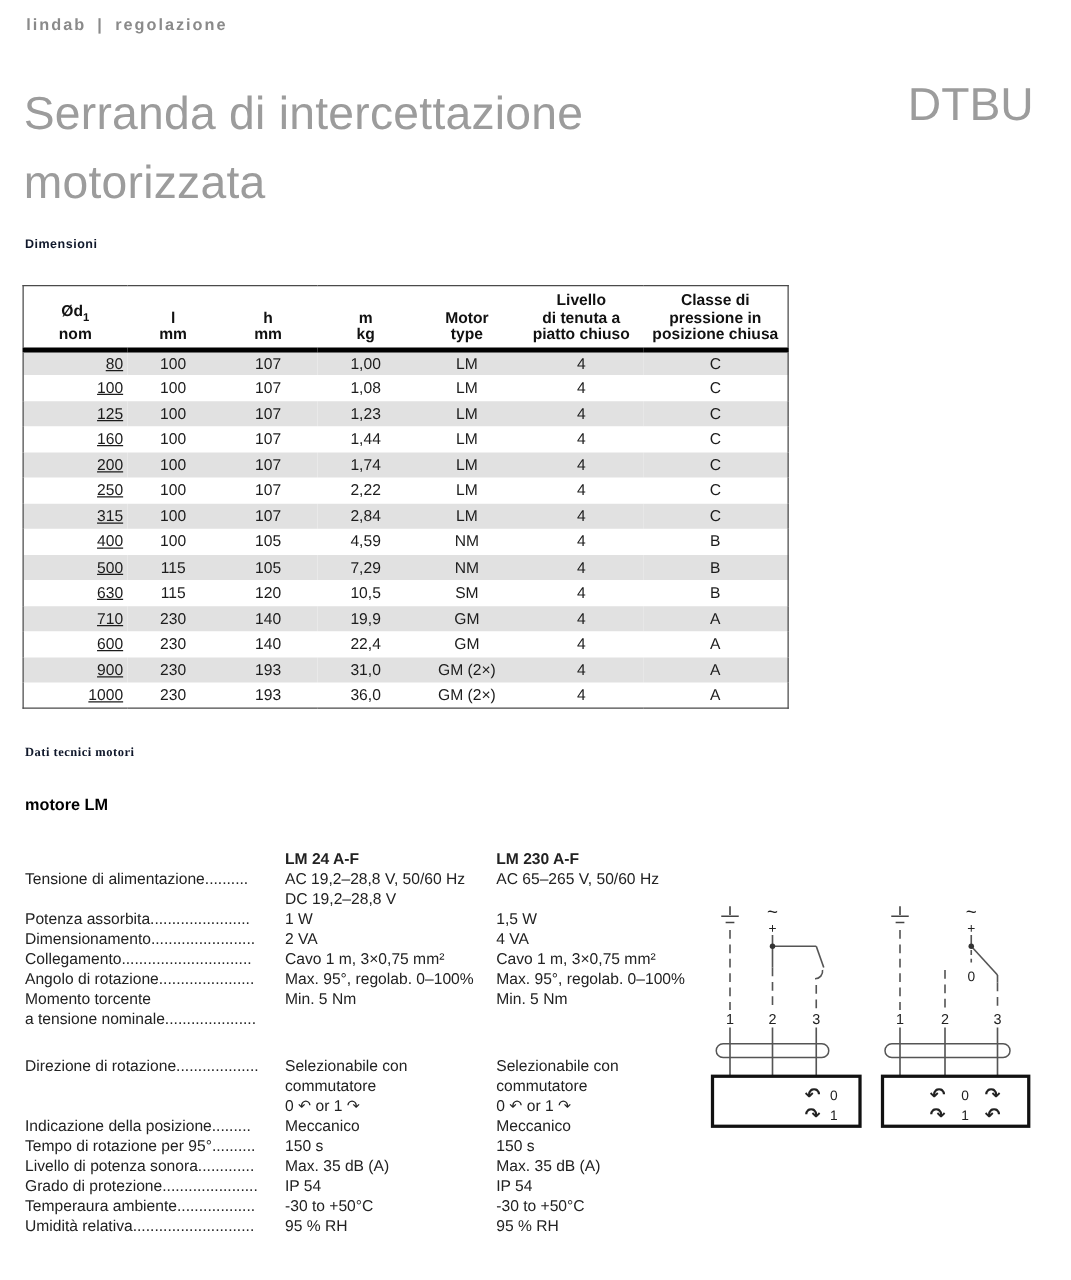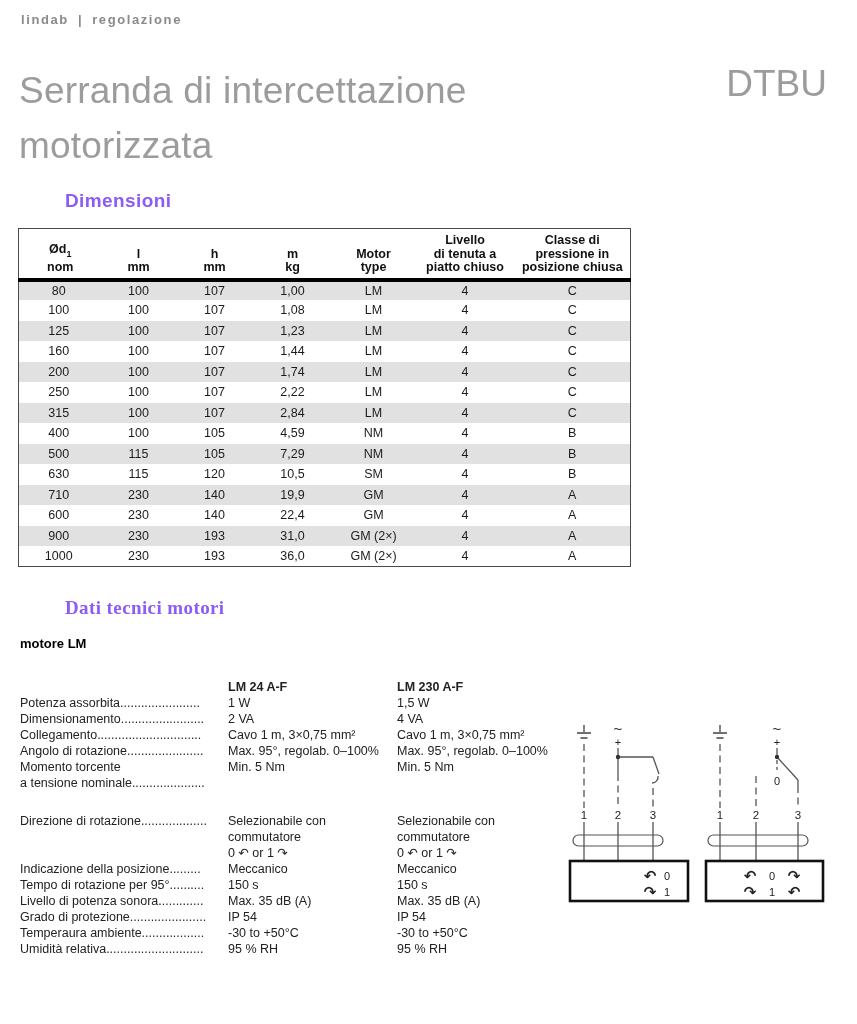--- a/index.html
+++ b/index.html
@@ -12,36 +12,36 @@
   .brandbar { position:absolute; left:21px; top:12px; font-size:13px; font-weight:bold;
               color:#8a8a8a; letter-spacing:1.6px; }
   .brandbar .sep { margin:0 9px; font-weight:bold; }
 
   
   .title { position:absolute; left:19px; top:63px; font-size:37px; line-height:55px;
            color:#9c9c9c; letter-spacing:0.2px; }
   .code  { position:absolute; right:30px; top:63px; font-size:37px; color:#9c9c9c; }
 
   
-  .sechead { position:absolute; font-size:19px; font-weight:bold; color:#8b5cf6; letter-spacing:0.4px;margin-left:45px; }
+  .sechead { position:absolute; font-size:10px; font-weight:bold; color:#0f172a; letter-spacing:0.4px; }
   .sec-dim  { left:20px; top:190px; }
   .sec-tech { left:20px; top:597px;font-family:Liberation Serif, serif; }
   .subhead  { position:absolute; left:20px; top:636px; font-size:13px; font-weight:bold; color:#000; }
 
   
   table.dims { position:absolute; left:18px; top:228px; width:612px; border-collapse:collapse;
                table-layout:fixed; font-size:12.5px; border:1px solid #4a4a4a; }
   table.dims thead tr { border-bottom:4px solid #000; }
   table.dims th { font-weight:bold; vertical-align:bottom; text-align:center;
                   padding:5px 0 3px 0; line-height:13.5px; font-size:12.5px; color:#111; }
   table.dims th sub { font-size:9px; }
   table.dims tbody tr { height:20.5px; }
   table.dims tbody tr:nth-child(odd) { background:#e1e1e1; }
   table.dims td { text-align:center; padding:0; color:#1c1c1c; }
-  table.dims td.c0 { text-align:center; padding-right:3px; }
+  table.dims td.c0 { text-align:right; padding-right:3px;text-decoration:underline; }
 
   
   .tech { position:absolute; left:20px; top:679px; font-size:12.5px; line-height:16px; color:#222; }
   .trow { display:flex; align-items:flex-start; }
   .trow.gap { margin-top:22px; }
   .tlabel { width:208px; white-space:pre-line; }
   .tval   { width:169px; white-space:pre-line; }
   .thead-row .tval { font-weight:bold; }
 
   
@@ -247,20 +247,26 @@
   <div class="sechead sec-tech">Dati tecnici motori</div>
   <div class="subhead">motore LM</div>
 
   <div class="tech">
     <div class="trow thead-row">
       <div class="tlabel"></div>
       <div class="tval">LM 24 A-F</div>
       <div class="tval">LM 230 A-F</div>
     </div>
     <div>
+        <div class="trow">
+          <div class="tlabel">Tensione di alimentazione..........</div>
+          <div class="tval">AC 19,2–28,8 V, 50/60 Hz
+DC 19,2–28,8 V</div>
+          <div class="tval">AC 65–265 V, 50/60 Hz</div>
+        </div>
         <div class="trow">
           <div class="tlabel">Potenza assorbita.......................</div>
           <div class="tval">1 W</div>
           <div class="tval">1,5 W</div>
         </div>
         <div class="trow">
           <div class="tlabel">Dimensionamento........................</div>
           <div class="tval">2 VA</div>
           <div class="tval">4 VA</div>
         </div>

